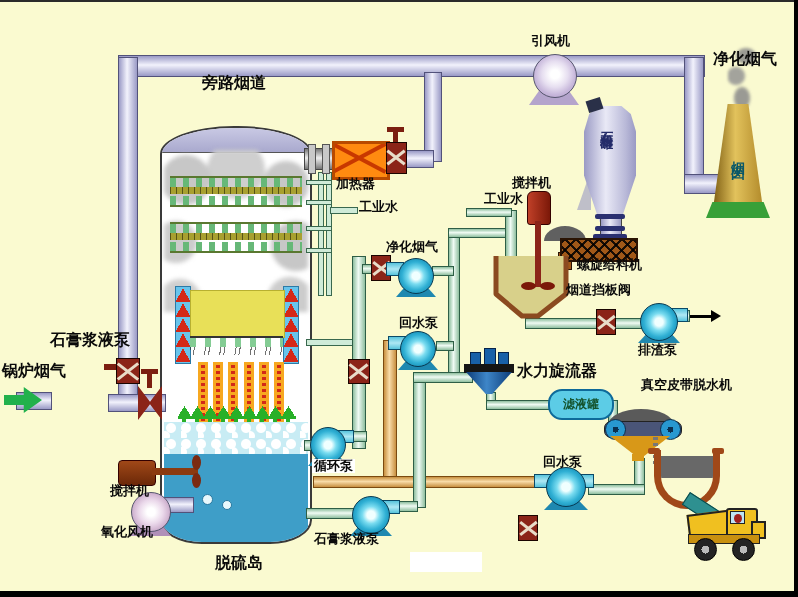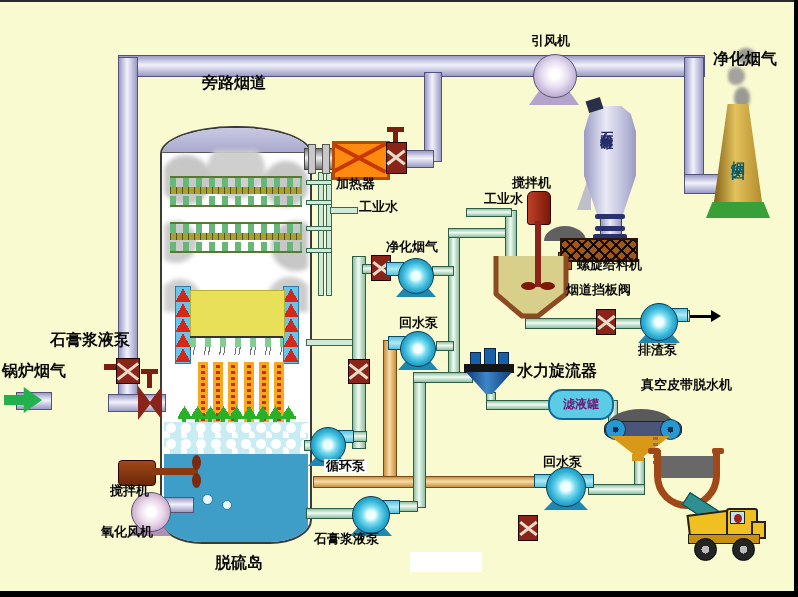--- a/index.html
+++ b/index.html
@@ -3,21 +3,21 @@
 <meta charset="utf-8">
 <style>
   html,body{margin:0;padding:0;}
   #stage{position:relative;width:798px;height:597px;background:var(--bg,#FAFAD0);overflow:hidden;
          font-family:"DejaVu Sans","Liberation Sans",sans-serif;}
   .abs{position:absolute;}
   
   .lbl{position:absolute;font-weight:bold;font-size:13px;color:#0a0a0a;white-space:nowrap;line-height:1.1;}
   .big{font-size:16px;text-align:right;}
   .vtext{writing-mode:vertical-rl;letter-spacing:3px;}
-  .wbg{background:#fff;padding:0 2px;margin-left:12px;}
+  .wbg{background:#fff;padding:0 2px;}
   
   .pipe{position:absolute;}
   .lp{border:1px solid #52527A;}
   .lp.h{background:linear-gradient(180deg,#9A9AC6,#F2F2FC 45%,#9A9AC6);}
   .lp.v{background:linear-gradient(90deg,#9A9AC6,#F2F2FC 45%,#9A9AC6);}
   .gp{border:1px solid #2E5E46;}
   .gp.h{background:linear-gradient(180deg,#8FBF9F,#F0FBF4 45%,#8FBF9F);}
   .gp.v{background:linear-gradient(90deg,#8FBF9F,#F0FBF4 45%,#8FBF9F);}
   .op{border:1px solid #7A4A10;}
   .op.h{background:linear-gradient(180deg,#C89040,#F8DCA8 45%,#C89040);}
@@ -230,21 +230,21 @@
   <div class="pump" style="left:546px;top:467px;width:38px;height:38px;"></div>
 
   <div class="abs" style="left:470px;top:352px;width:9px;height:14px;background:var(--cyclone-blue,#1860A8);border:1px solid #06234A;"></div>
   <div class="abs" style="left:484px;top:348px;width:10px;height:18px;background:var(--cyclone-blue,#1860A8);border:1px solid #06234A;"></div>
   <div class="abs" style="left:498px;top:352px;width:9px;height:14px;background:var(--cyclone-blue,#1860A8);border:1px solid #06234A;"></div>
   <div class="abs" style="left:464px;top:364px;width:50px;height:9px;background:#151515;"></div>
   <div class="abs" style="left:466px;top:372px;width:46px;height:22px;background:linear-gradient(90deg,#0C3C78,#3E86C8 45%,#0C3C78);
               clip-path:polygon(0 0,100% 0,57% 100%,43% 100%);"></div>
   <div class="abs" style="left:548px;top:389px;width:62px;height:27px;background:var(--capsule-cyan,#5CCCE6);border:2px solid #0E6A9A;border-radius:14px;
               display:flex;align-items:center;justify-content:center;">
-    <span class="lbl" style="position:static;color:#701a75;font-size:12px;">滤液罐</span>
+    <span class="lbl" style="position:static;color:#14532d;font-size:12px;">滤液罐</span>
   </div>
   <div class="abs" style="left:608px;top:409px;width:66px;height:16px;background:#5A5A5A;border-radius:50% 50% 0 0/100% 100% 0 0;"></div>
   <div class="abs" style="left:604px;top:421px;width:76px;height:15px;background:var(--belt-slate,#4A5578);border:1px solid #222;border-radius:7px;"></div>
   <div class="abs" style="left:605px;top:419px;width:19px;height:19px;border-radius:50%;border:1px solid #0A3050;background:radial-gradient(circle,#0A3050 0 3px,#2898D0 3px);"></div>
   <div class="abs" style="left:660px;top:419px;width:19px;height:19px;border-radius:50%;border:1px solid #0A3050;background:radial-gradient(circle,#0A3050 0 3px,#2898D0 3px);"></div>
   <div class="abs" style="left:610px;top:436px;width:60px;height:20px;background:var(--funnel-gold,#D89818);clip-path:polygon(0 0,100% 0,57% 100%,43% 100%);"></div>
   <div class="abs" style="left:632px;top:454px;width:12px;height:7px;background:var(--funnel-gold,#D89818);"></div>
   <div class="abs" style="left:653px;top:437px;width:5px;height:28px;background:repeating-linear-gradient(180deg,#777 0 3px,transparent 3px 6px);"></div>
 
   <div class="abs" style="left:648px;top:448px;width:12px;height:6px;background:#A04818;border-radius:2px;"></div>

